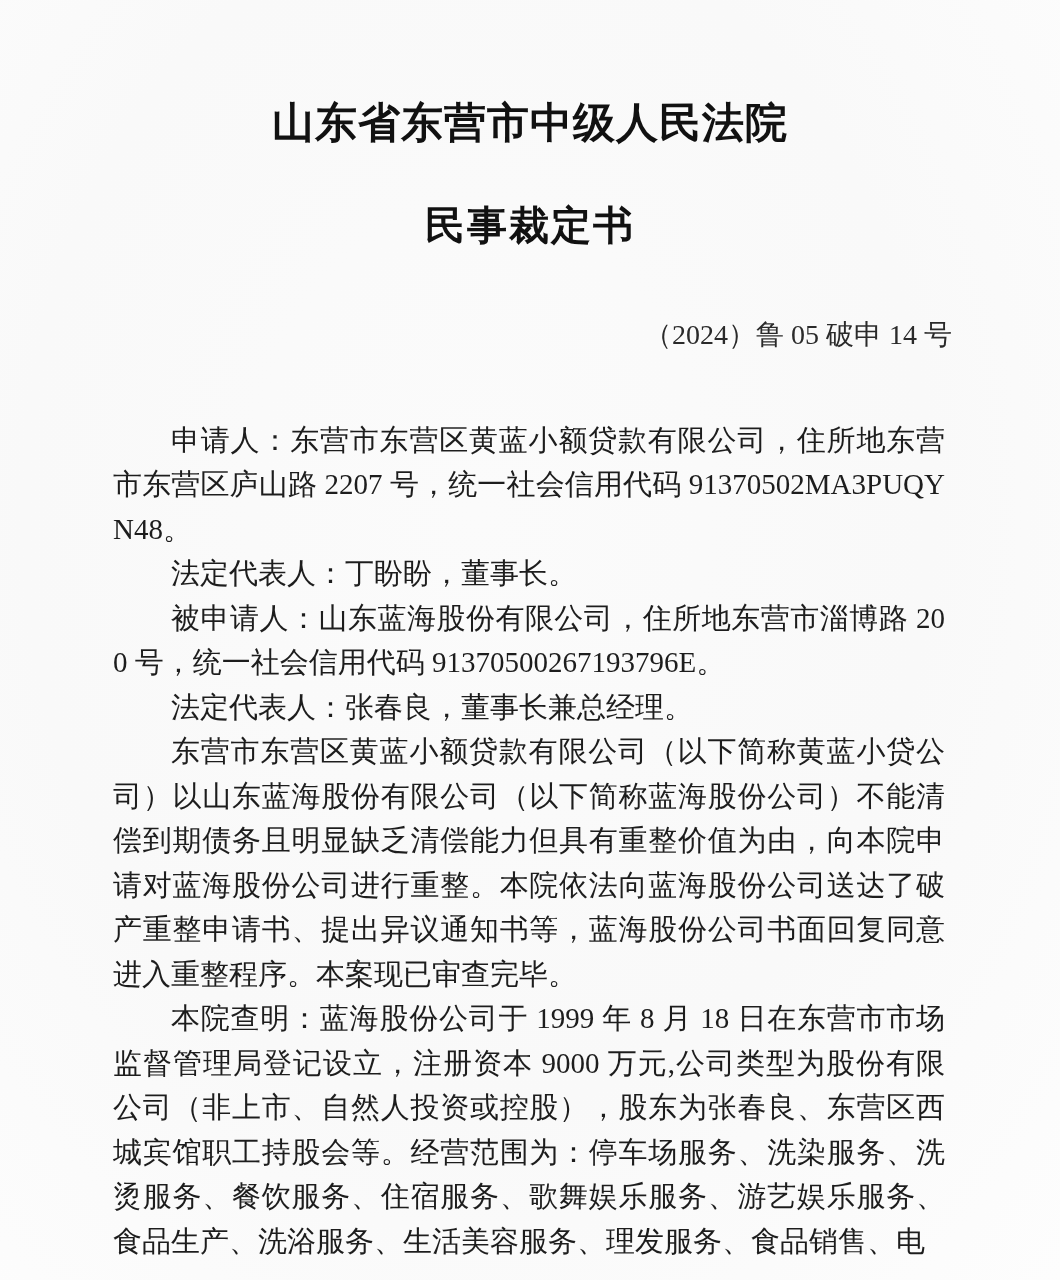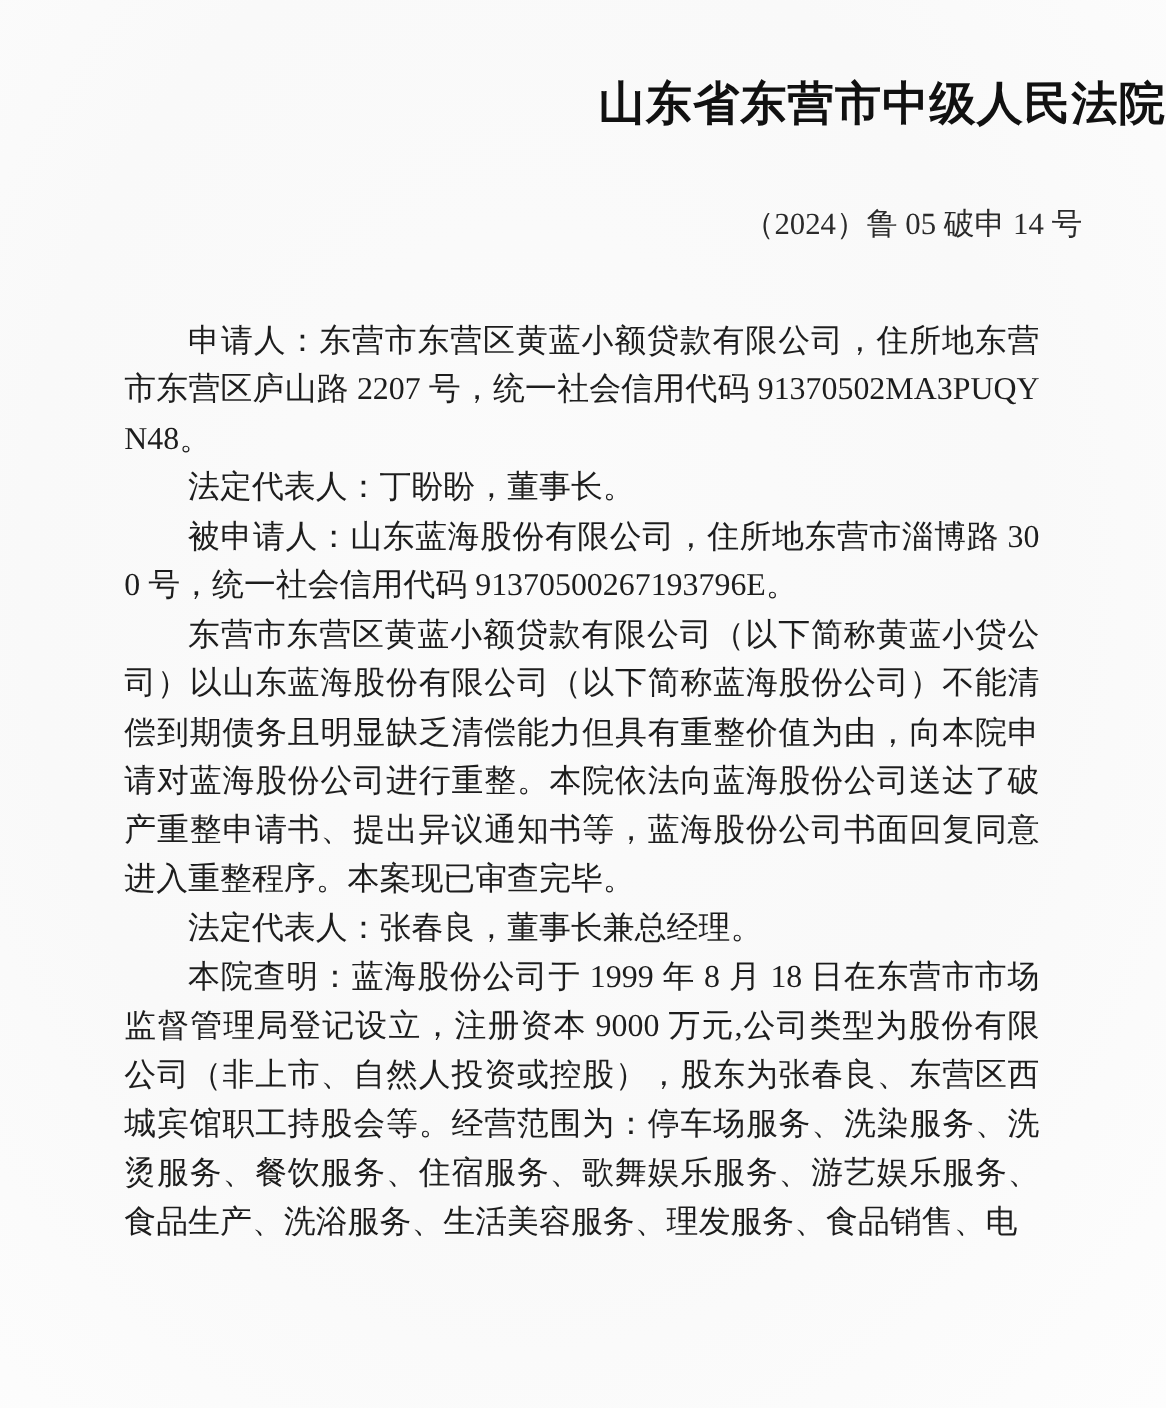--- a/index.html
+++ b/index.html
@@ -17,41 +17,41 @@
   .page {
     position: relative;
     width: 1060px;
     height: 1280px;
     overflow: hidden;
     background: radial-gradient(ellipse at 45% 40%, #fbfbfb 0%, #f9f9f9 55%, #fdfdfd 100%);
     color: #1d1d1d;
   }
   .court-name {
     margin: 0;
-    padding-top: 72px;
-    text-align: right;
+    padding-top: 100px;
+    text-align: center;
     font-size: 42px;
     font-weight: bold;
     letter-spacing: 1px;
     color: #111111;
     line-height: 1.1;
   }
   .doc-type {
     margin: 0;
     padding-top: 58px;
     text-align: center;
     font-size: 40px;
     font-weight: bold;
     letter-spacing: 2px;
     color: #111111;
     line-height: 1.1;
   }
   .case-number {
     margin-top: 70px;
-    padding-right: 76px;
+    padding-right: 108px;
     text-align: right;
     font-size: 28px;
     color: #2a2a2a;
     line-height: 1.2;
   }
   .body-text {
     margin: 66px 115px 0 113px;
     font-size: 29px;
     line-height: 44.5px;
     color: #1d1d1d;
@@ -64,25 +64,26 @@
     word-break: break-all;
   }
 </style>
 </head>
 <body>
 
 <div class="page">
 
   <h1 class="court-name">山东省东营市中级人民法院</h1>
 
+  <h2 class="doc-type">民事裁定书</h2>
 
   <div class="case-number">（2024）鲁 05 破申 14 号</div>
 
   <div class="body-text">
     <p>申请人：东营市东营区黄蓝小额贷款有限公司，住所地东营市东营区庐山路 2207 号，统一社会信用代码 91370502MA3PUQYN48。</p>
     <p>法定代表人：丁盼盼，董事长。</p>
-    <p>被申请人：山东蓝海股份有限公司，住所地东营市淄博路 300 号，统一社会信用代码 91370500267193796E。</p>
+    <p>被申请人：山东蓝海股份有限公司，住所地东营市淄博路 200 号，统一社会信用代码 91370500267193796E。</p>
+    <p>法定代表人：张春良，董事长兼总经理。</p>
     <p>东营市东营区黄蓝小额贷款有限公司（以下简称黄蓝小贷公司）以山东蓝海股份有限公司（以下简称蓝海股份公司）不能清偿到期债务且明显缺乏清偿能力但具有重整价值为由，向本院申请对蓝海股份公司进行重整。本院依法向蓝海股份公司送达了破产重整申请书、提出异议通知书等，蓝海股份公司书面回复同意进入重整程序。本案现已审查完毕。</p>
-    <p>法定代表人：张春良，董事长兼总经理。</p>
     <p>本院查明：蓝海股份公司于 1999 年 8 月 18 日在东营市市场监督管理局登记设立，注册资本 9000 万元,公司类型为股份有限公司（非上市、自然人投资或控股），股东为张春良、东营区西城宾馆职工持股会等。经营范围为：停车场服务、洗染服务、洗烫服务、餐饮服务、住宿服务、歌舞娱乐服务、游艺娱乐服务、食品生产、洗浴服务、生活美容服务、理发服务、食品销售、电</p>
   </div>
 
 </div>
 
 </body></html>

